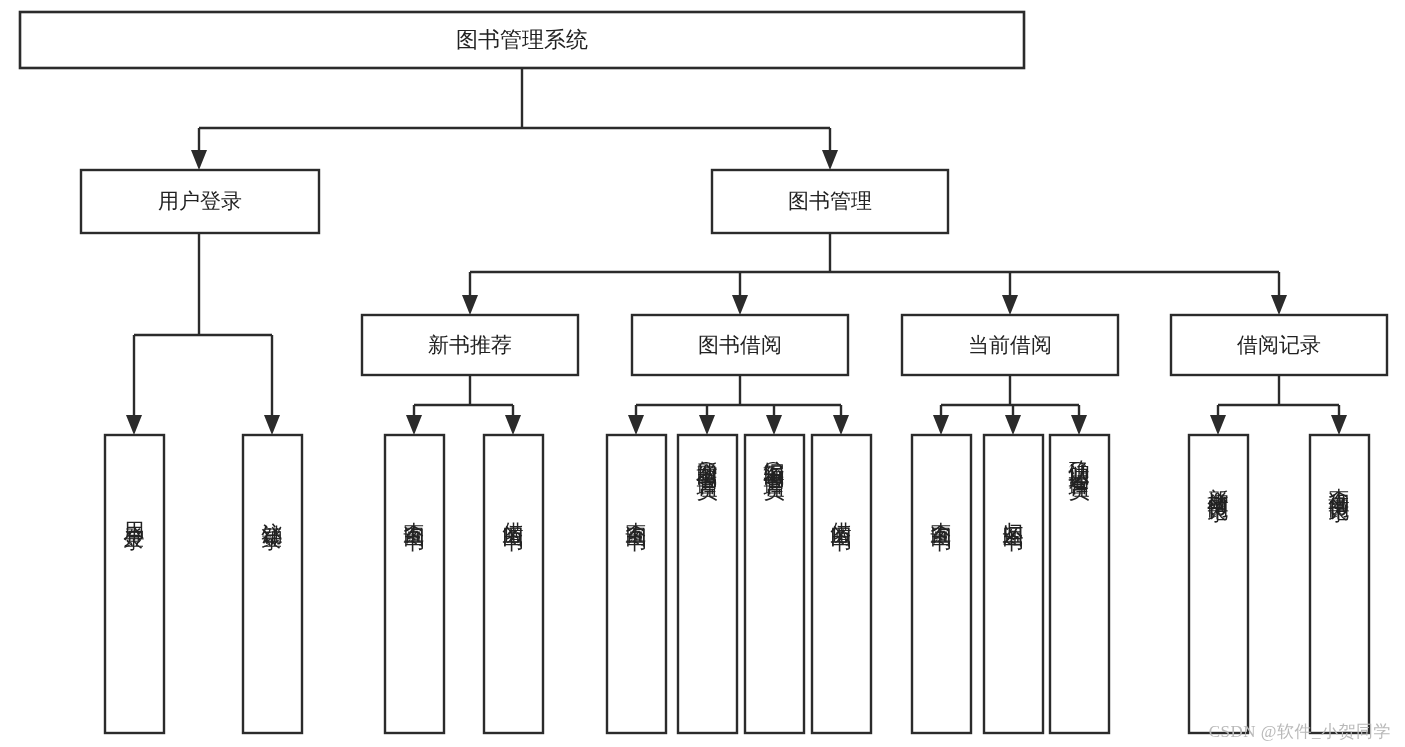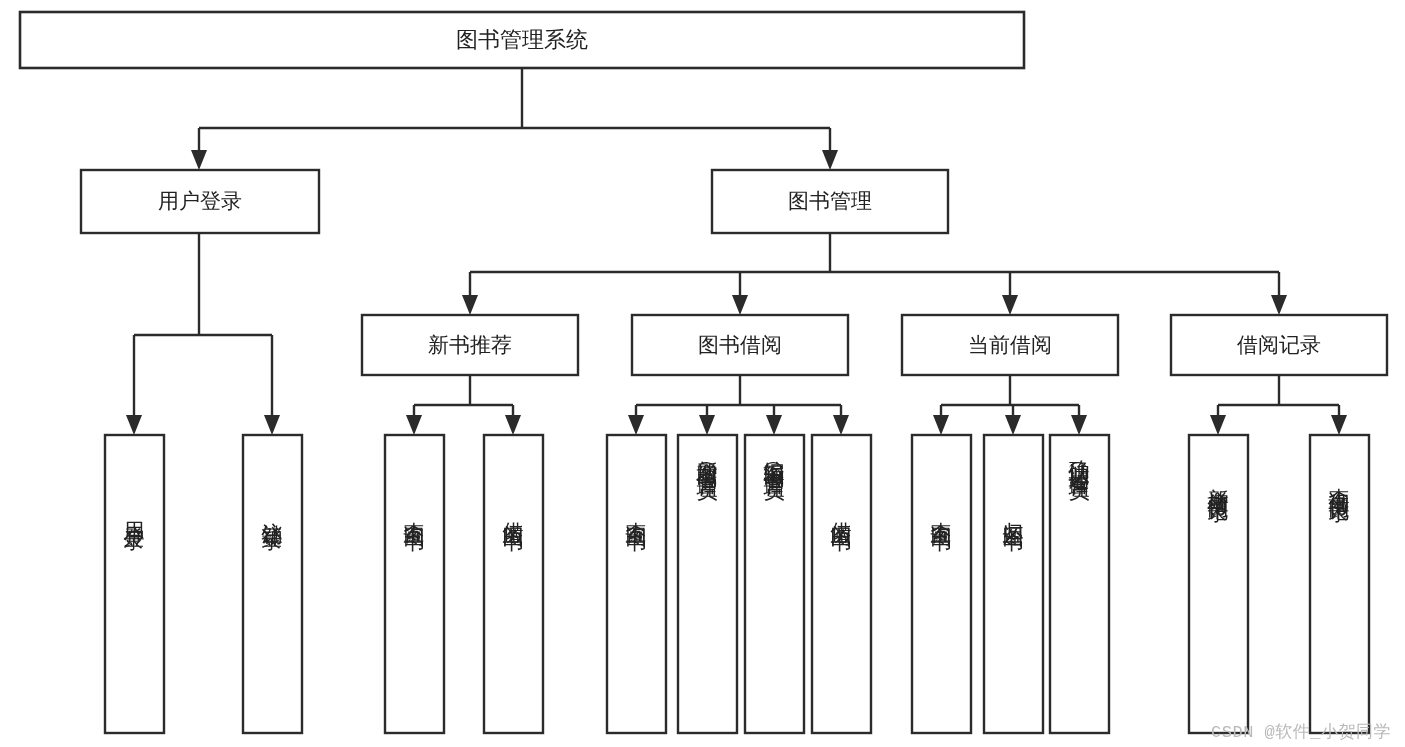--- a/index.html
+++ b/index.html
@@ -74,21 +74,21 @@
     font-size: 21px;
     line-height: 1.0;
     color: #222222;
     letter-spacing: 3px;
     white-space: nowrap;
   }
   #watermark {
     position: absolute;
     right: 14px;
     bottom: 4px;
-    font-family: Liberation Mono, monospace;
+    font-family: Liberation Serif, serif;
     font-size: 17px;
     color: #b9b9b9;
     letter-spacing: 0.5px;
     user-select: none;
   }
 </style>
 </head>
 <body>
 
 <div id="diagram-root">

